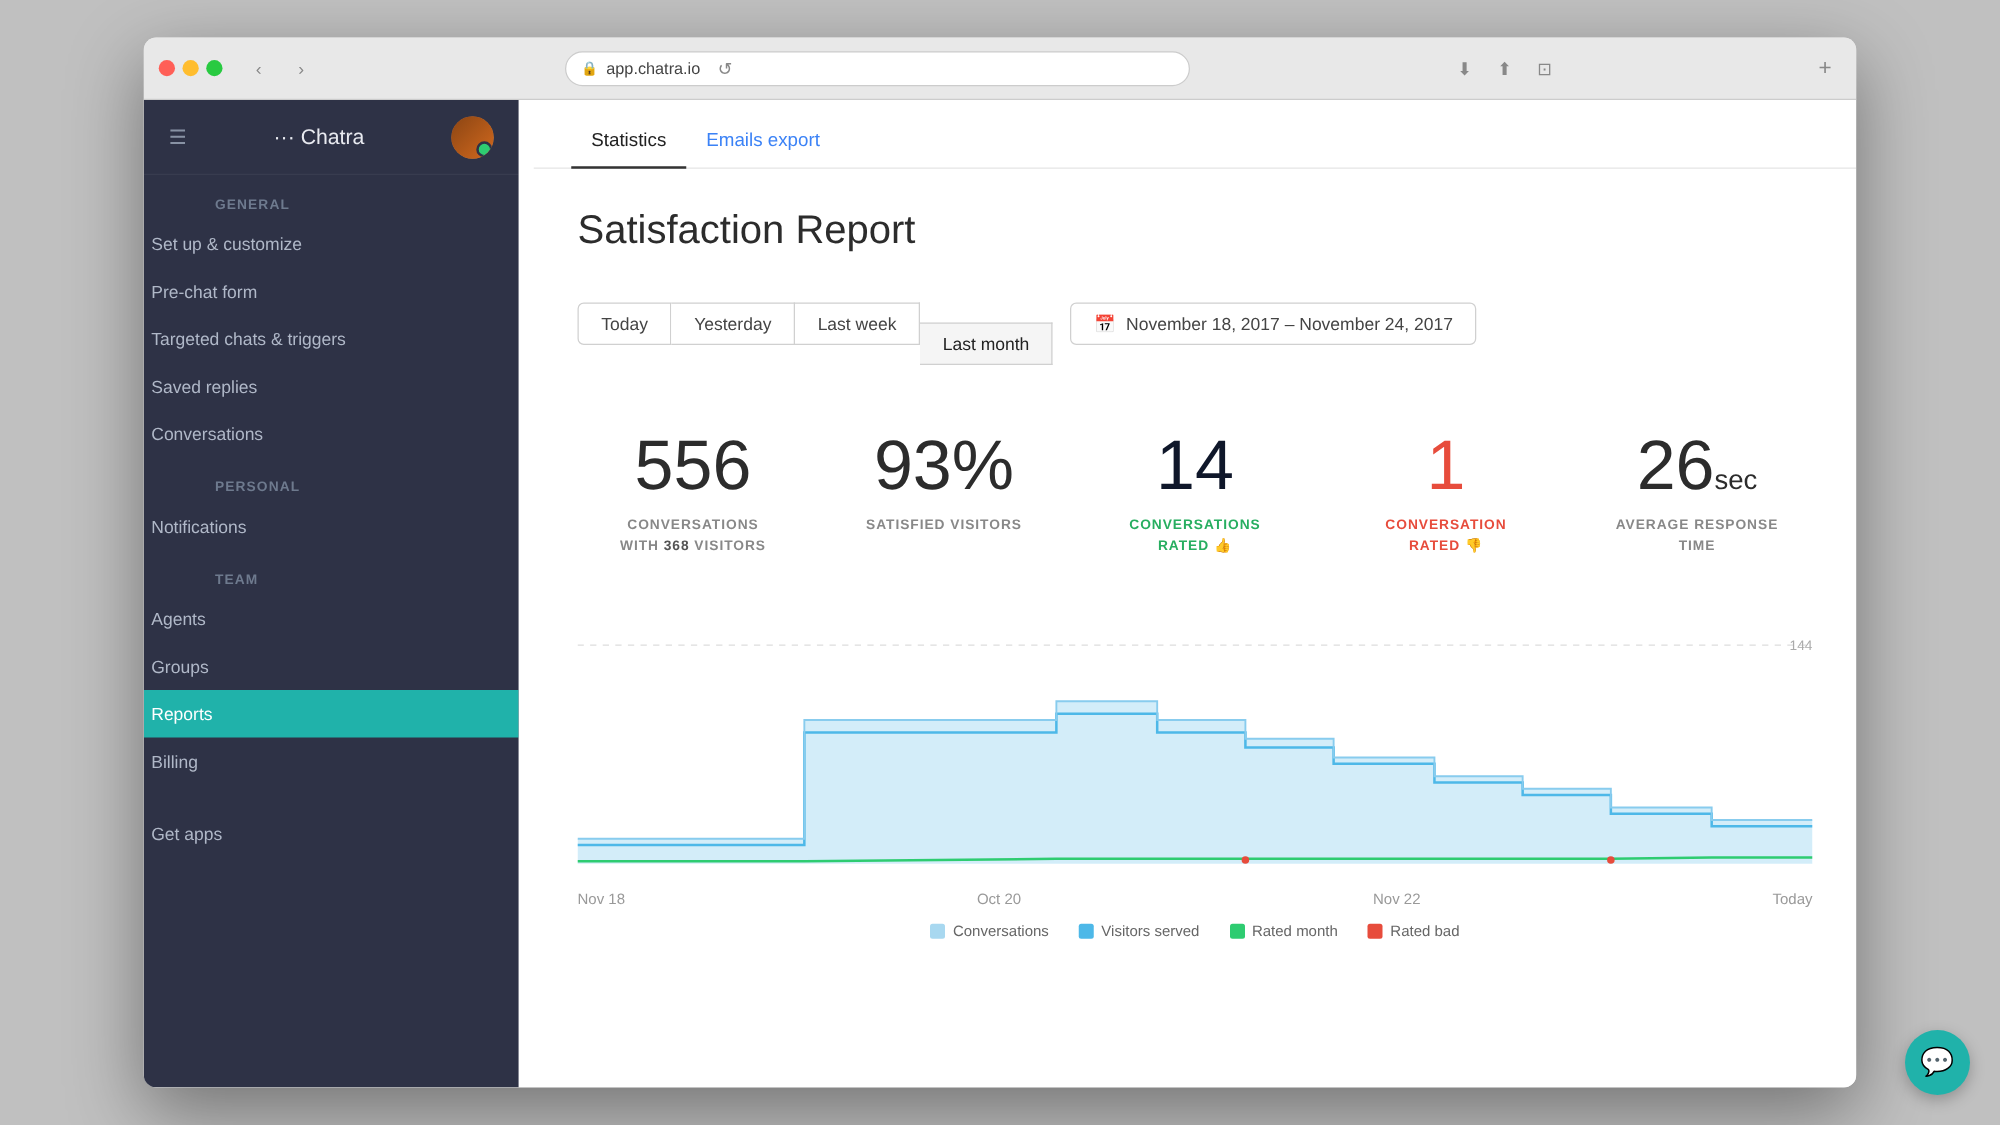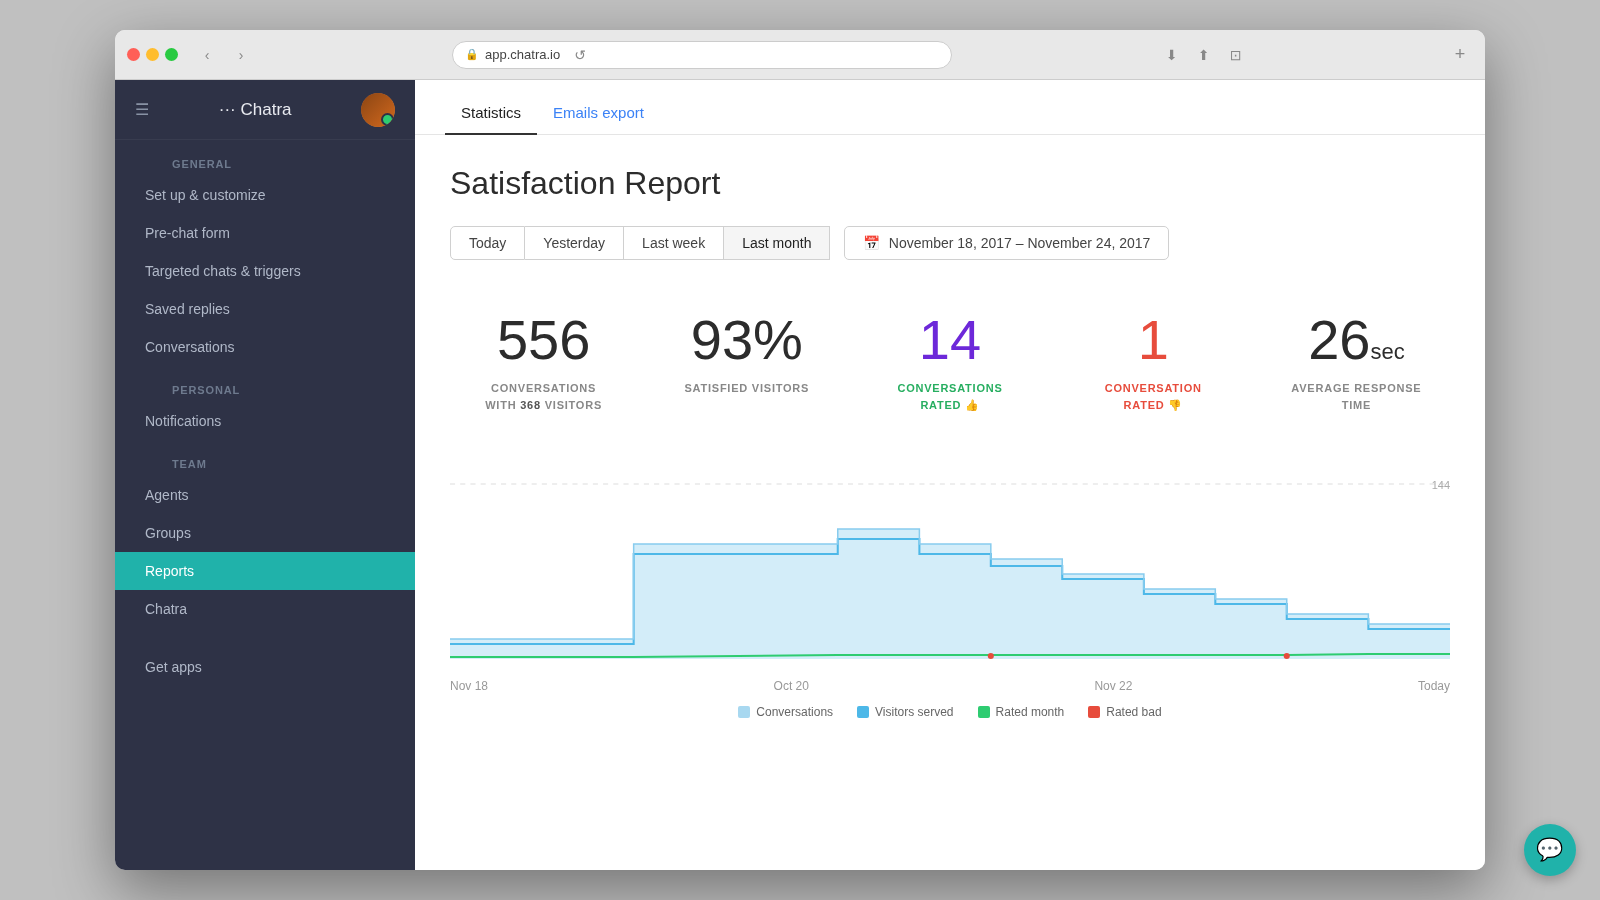--- a/index.html
+++ b/index.html
@@ -153,21 +153,21 @@
       font-weight: 600;
       color: #6e7a8e;
       letter-spacing: 0.08em;
       padding: 18px 22px 6px;
       text-transform: uppercase;
       margin-left: 35px;
     }
     .sidebar-item {
       display: flex;
       align-items: center;
-      padding: 11px 30px;
+      padding: 11px 6px;
       font-size: 14px;
       color: #b0b8c8;
       cursor: pointer;
       transition: background 0.15s;
       border-radius: 0;
     }
     .sidebar-item.active {
       background: #20b2aa;
       color: white;
     }
@@ -175,20 +175,21 @@
       color: white;
     }
 
     
     .main-content {
       flex: 1;
       background: white;
       display: flex;
       flex-direction: column;
       overflow: hidden;
+      padding-left: 12px;
     }
 
     
     .tabs-bar {
       display: flex;
       border-bottom: 1px solid #e5e5e5;
       padding: 0 30px;
       flex-shrink: 0;
       height: 55px;
       align-items: flex-end;
@@ -238,20 +239,21 @@
       cursor: pointer;
       color: #444;
       transition: background 0.1s;
     }
     .date-btn:first-child { border-radius: 5px 0 0 5px; }
     .date-btn:last-child { border-radius: 0 5px 5px 0; }
     .date-btn + .date-btn { border-left: none; }
     .date-btn.active {
       background: #f5f5f5;
       color: #222;
+      margin-top: 32px;
     }
     .date-range-btn {
       margin-left: 14px;
       padding: 8px 18px;
       font-size: 14px;
       border: 1px solid #d0d0d0;
       background: white;
       cursor: pointer;
       border-radius: 5px;
       color: #444;
@@ -272,21 +274,21 @@
       text-align: center;
       padding: 20px 10px;
     }
     .stat-value {
       font-size: 56px;
       font-weight: 300;
       color: #2c2c2c;
       line-height: 1;
       margin-bottom: 12px;
     }
-    .stat-value.green { color: #6d28d9; }
+    .stat-value.green { color: #0f172a; }
     .stat-value.red { color: #e74c3c; }
     .stat-value .unit {
       font-size: 22px;
       font-weight: 400;
     }
     .stat-label {
       font-size: 11px;
       font-weight: 600;
       letter-spacing: 0.07em;
       color: #888;
@@ -420,21 +422,21 @@
       <div class="sidebar-item">
         <span class="sidebar-item-label">Agents</span>
       </div>
       <div class="sidebar-item">
         <span class="sidebar-item-label">Groups</span>
       </div>
       <div class="sidebar-item active">
         <span class="sidebar-item-label">Reports</span>
       </div>
       <div class="sidebar-item">
-        <span class="sidebar-item-label">Chatra</span>
+        <span class="sidebar-item-label">Billing</span>
       </div>
 
       <div style="height:20px;"></div>
       <div class="sidebar-item">
         <span class="sidebar-item-label">Get apps</span>
       </div>
     </div>
 
     <div class="main-content">
 

